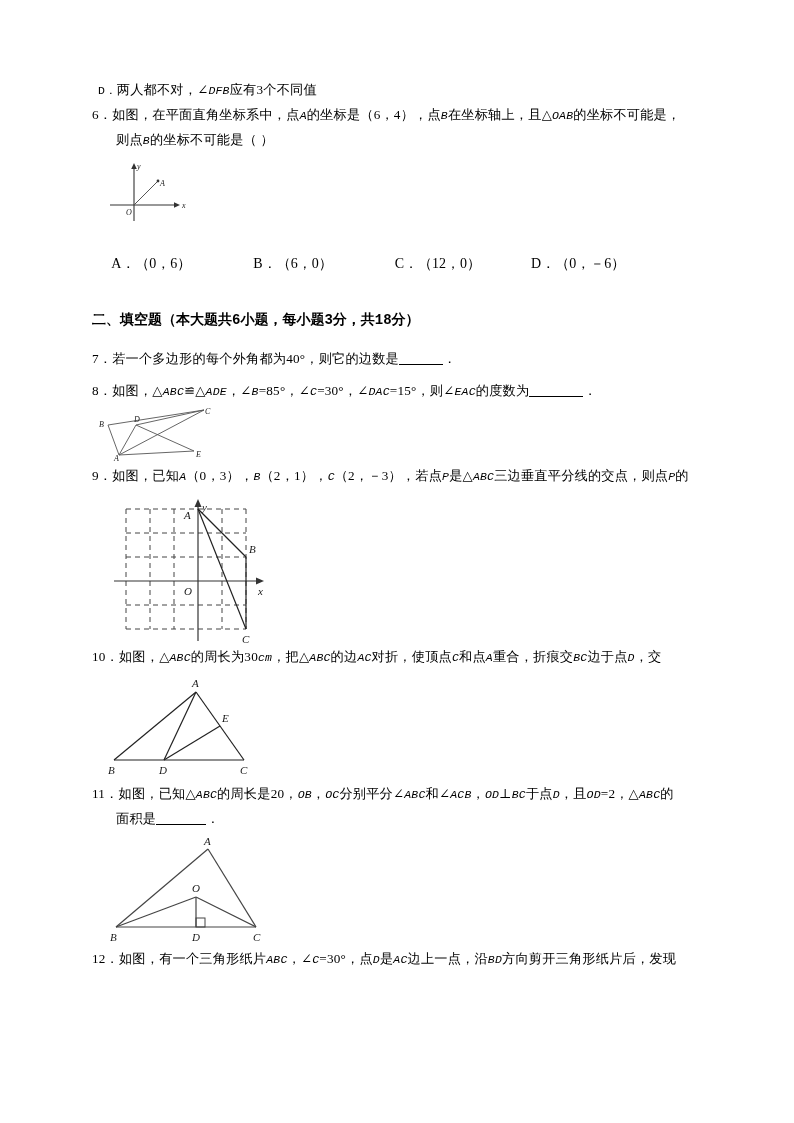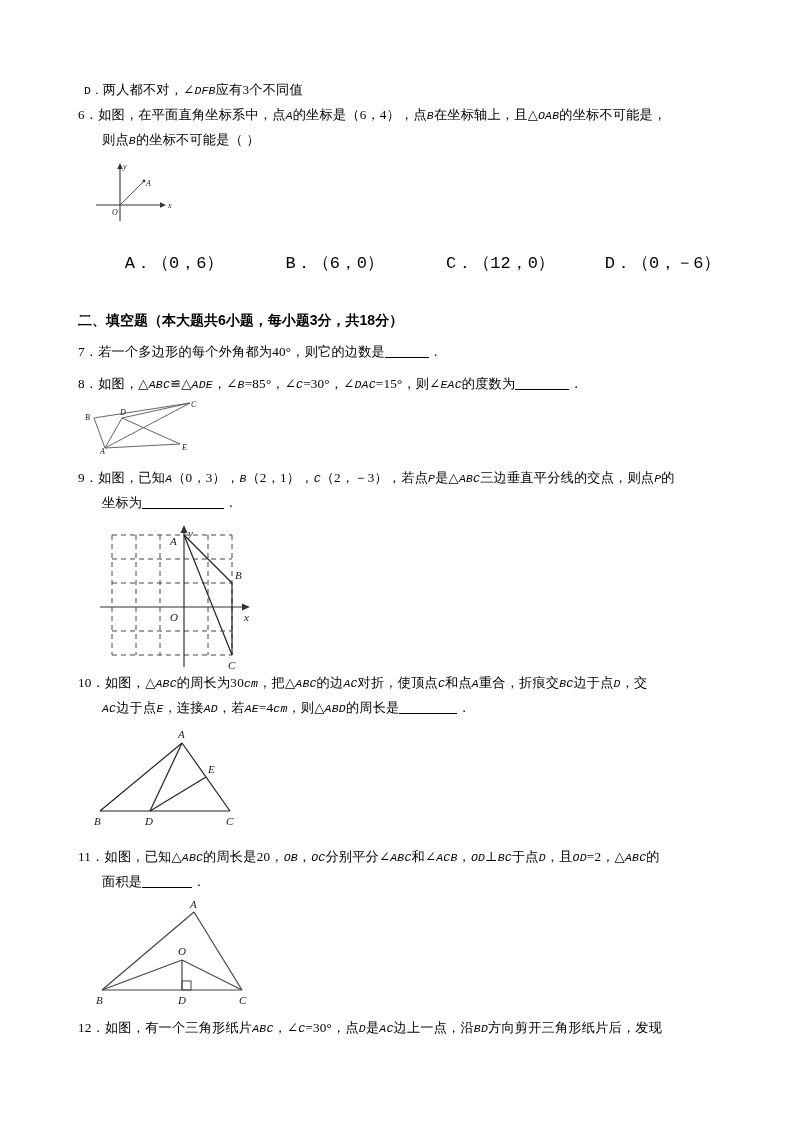--- a/index.html
+++ b/index.html
@@ -16,21 +16,21 @@
     overflow: hidden;
   }
   .page {
     position: absolute;
     left: 0; top: 0;
     width: 794px;
     height: 1123px;
   }
   .content {
     position: absolute;
-    left: 78px;
+    left: 92px;
     top: 78px;
     width: 632px;
   }
 
   
   .qline {
     font-size: 13.2px;
     line-height: 24px;
     letter-spacing: 0.2px;
     white-space: nowrap;
@@ -51,31 +51,31 @@
   }
   .monoup {
     font-family: "Liberation Mono", "DejaVu Sans Mono", monospace;
     font-size: 11.5px;
     font-style: normal;
   }
   .sec-head {
     font-weight: bold;
     font-size: 14px;
     line-height: 26px;
-    font-family: Liberation Sans, sans-serif;
+    font-family: Liberation Mono, monospace;
   }
   .blank {
     display: inline-block;
     border-bottom: 1px solid #000;
     height: 12px;
     vertical-align: -2px;
   }
   .opt-row {
-    font-family: Liberation Mono, monospace;
-    font-size: 17px;
+    font-family: Liberation Serif, serif;
+    font-size: 14px;
     line-height: 22px;
     white-space: pre;
   }
   .figwrap {
     position: relative;
   }
   svg { display: block; }
   .lbl {
     font-family: "Liberation Serif", "DejaVu Serif", serif;
     font-style: italic;
@@ -120,21 +120,21 @@
       <text class="lbl-sm" x="37" y="12">y</text>
     </svg>
   </div>
 
   <div class="opt-row" style="margin-top:2px; padding-left:6px;">
     <span><span>A．</span><span>（0，6）</span></span><span style="display:inline-block;width:62px;"></span><span><span>B．</span><span>（6，0）</span></span><span style="display:inline-block;width:62px;"></span><span><span>C．</span><span>（12，0）</span></span><span style="display:inline-block;width:50px;"></span><span><span>D．</span><span>（0，－6）</span></span>
   </div>
 
   <div class="sec-head" style="margin-top:10px;">二、填空题（本大题共6小题，每小题3分，共18分）</div>
 
-  <div class="qline" style="margin-top:7px;">
+  <div class="qline" style="margin-top:14px;">
     <span class="num">7．</span><span>若一个多边形的每个外角都为40°，则它的边数是</span><span class="blank" style="width:44px;"></span><span>．</span>
   </div>
 
   <div class="qline" style="margin-top:8px;">
     <span class="num">8．</span><span>如图，△</span><span class="mono">ABC</span><span>≌△</span><span class="mono">ADE</span><span>，∠</span><span class="mono">B</span><span>=85°，∠</span><span class="mono">C</span><span>=30°，∠</span><span class="mono">DAC</span><span>=15°，则∠</span><span class="mono">EAC</span><span>的度数为</span><span class="blank" style="width:54px;"></span><span>．</span>
   </div>
 
   <div class="figwrap" style="margin-top:3px; margin-left:4px;">
     <svg width="130" height="55" viewBox="0 0 130 55">
       <g stroke="#555" stroke-width="0.9" fill="none">
@@ -147,25 +147,22 @@
         <line x1="40" y1="18" x2="98" y2="44"></line>
       </g>
       <text class="lbl-sm" x="3" y="20">B</text>
       <text class="lbl-sm" x="38" y="15">D</text>
       <text class="lbl-sm" x="109" y="7">C</text>
       <text class="lbl-sm" x="18" y="54">A</text>
       <text class="lbl-sm" x="100" y="50">E</text>
     </svg>
   </div>
 
-  <div class="qline" style="margin-top:11px;">
+  <div class="qline" style="margin-top:2px;">
     <span class="num">9．</span><span>如图，已知</span><span class="mono">A</span><span>（0，3），</span><span class="mono">B</span><span>（2，1），</span><span class="mono">C</span><span>（2，－3），若点</span><span class="mono">P</span><span>是△</span><span class="mono">ABC</span><span>三边垂直平分线的交点，则点</span><span class="mono">P</span><span>的</span>
-  </div>
-  <div class="qline indent">
-    <span>坐标为</span><span class="blank" style="width:82px;"></span><span>．</span>
   </div>
 
   <div class="figwrap" style="margin-top:4px; margin-left:20px;">
     <svg width="160" height="152" viewBox="0 0 160 152">
 
       <g stroke="#444" stroke-width="1" stroke-dasharray="5,4" fill="none">
         <line x1="14" y1="16" x2="134" y2="16"></line>
         <line x1="14" y1="40" x2="134" y2="40"></line>
         <line x1="14" y1="64" x2="134" y2="64"></line>
         <line x1="14" y1="112" x2="134" y2="112"></line>
@@ -192,42 +189,39 @@
       <text class="lbl" x="130" y="150">C</text>
       <text class="lbl" x="72" y="102">O</text>
       <text class="lbl" x="146" y="102">x</text>
       <text class="lbl" x="90" y="18">y</text>
     </svg>
   </div>
 
   <div class="qline" style="">
     <span class="num">10．</span><span>如图，△</span><span class="mono">ABC</span><span>的周长为30</span><span class="mono">cm</span><span>，把△</span><span class="mono">ABC</span><span>的边</span><span class="mono">AC</span><span>对折，使顶点</span><span class="mono">C</span><span>和点</span><span class="mono">A</span><span>重合，折痕交</span><span class="mono">BC</span><span>边于点</span><span class="mono">D</span><span>，交</span>
   </div>
-  <div class="qline indent">
-    <span class="mono">AC</span><span>边于点</span><span class="mono">E</span><span>，连接</span><span class="mono">AD</span><span>，若</span><span class="mono">AE</span><span>=4</span><span class="mono">cm</span><span>，则△</span><span class="mono">ABD</span><span>的周长是</span><span class="blank" style="width:58px;"></span><span>．</span>
-  </div>
 
   <div class="figwrap" style="margin-top:4px; margin-left:4px;">
     <svg width="200" height="104" viewBox="0 0 200 104">
       <g stroke="#222" stroke-width="1.2" fill="none">
         <line x1="18" y1="86" x2="148" y2="86"></line>
         <line x1="18" y1="86" x2="100" y2="18"></line>
         <line x1="100" y1="18" x2="148" y2="86"></line>
         <line x1="100" y1="18" x2="68" y2="86"></line>
         <line x1="68" y1="86" x2="124" y2="52"></line>
       </g>
       <text class="lbl" x="96" y="13">A</text>
       <text class="lbl" x="126" y="48">E</text>
       <text class="lbl" x="12" y="100">B</text>
       <text class="lbl" x="63" y="100">D</text>
       <text class="lbl" x="144" y="100">C</text>
     </svg>
   </div>
 
-  <div class="qline" style="margin-top:16px;">
+  <div class="qline" style="margin-top:4px;">
     <span class="num">11．</span><span>如图，已知△</span><span class="mono">ABC</span><span>的周长是20，</span><span class="mono">OB</span><span>，</span><span class="mono">OC</span><span>分别平分∠</span><span class="mono">ABC</span><span>和∠</span><span class="mono">ACB</span><span>，</span><span class="mono">OD</span><span>⊥</span><span class="mono">BC</span><span>于点</span><span class="mono">D</span><span>，且</span><span class="mono">OD</span><span>=2，△</span><span class="mono">ABC</span><span>的</span>
   </div>
   <div class="qline indent">
     <span>面积是</span><span class="blank" style="width:50px;"></span><span>．</span>
   </div>
 
   <div class="figwrap" style="margin-top:4px; margin-left:4px;">
     <svg width="220" height="112" viewBox="0 0 220 112">
       <g stroke="#444" stroke-width="1.2" fill="none">
         <line x1="20" y1="92" x2="160" y2="92"></line>
@@ -239,18 +233,18 @@
       </g>
       <rect x="100" y="83" width="9" height="9" fill="none" stroke="#444" stroke-width="1"></rect>
       <text class="lbl" x="108" y="10">A</text>
       <text class="lbl" x="96" y="57">O</text>
       <text class="lbl" x="14" y="106">B</text>
       <text class="lbl" x="96" y="106">D</text>
       <text class="lbl" x="157" y="106">C</text>
     </svg>
   </div>
 
-  <div class="qline" style="margin-top:6px;">
+  <div class="qline" style="">
     <span class="num">12．</span><span>如图，有一个三角形纸片</span><span class="mono">ABC</span><span>，∠</span><span class="mono">C</span><span>=30°，点</span><span class="mono">D</span><span>是</span><span class="mono">AC</span><span>边上一点，沿</span><span class="mono">BD</span><span>方向剪开三角形纸片后，发现</span>
   </div>
 
 </div>
 </div>
 
 </body></html>

